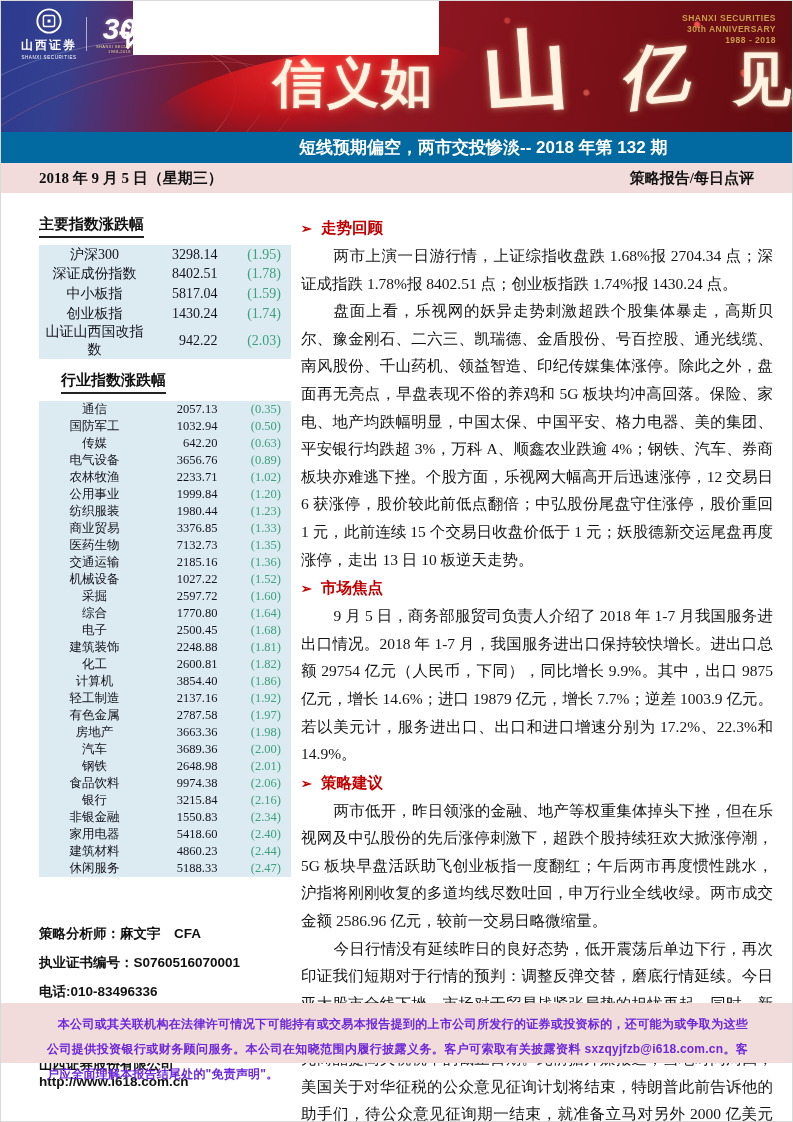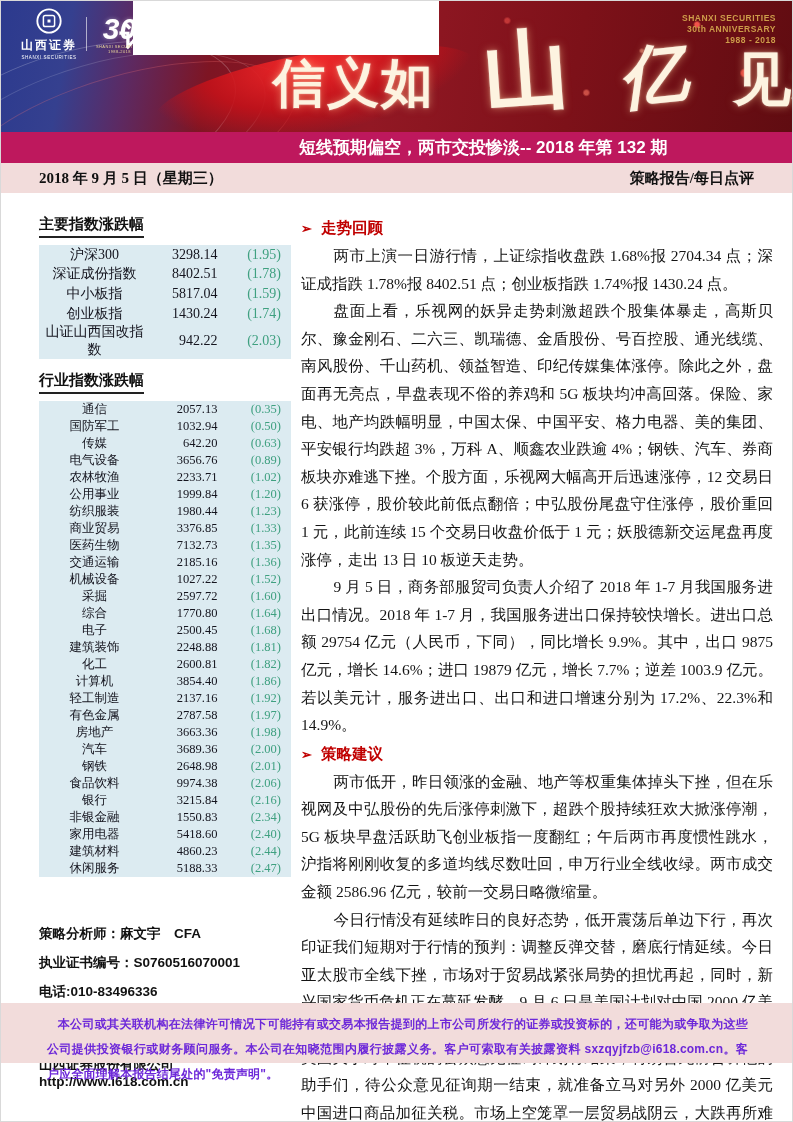--- a/index.html
+++ b/index.html
@@ -47,35 +47,35 @@
   .slogan .s3 { font-size:68px; line-height:66px; font-style:italic; margin-left:6px; transform:rotate(-6deg); }
   .slogan .s4 { font-size:58px; line-height:60px; margin-left:2px; letter-spacing:1px; }
 
   .badge { position:absolute; right:16px; top:12px; text-align:right; color:#cd9c4a;
            font-size:8.5px; line-height:11px; letter-spacing:.5px; z-index:3; font-weight:bold; }
 
   .white-box { position:absolute; left:132px; top:0; width:306px; height:54px;
                background:#ffffff; z-index:5; }
 
   
-  .title-bar { height:31px; background:#be185d; color:#ffffff; font-weight:bold;
+  .title-bar { height:31px; background:#0369a1; color:#ffffff; font-weight:bold;
                font-size:17px; line-height:31px; padding-left:298px; white-space:nowrap; }
   .meta-bar { height:30px; background:#f2dcdb; display:flex; justify-content:space-between;
               align-items:center; padding:0 38px; font-weight:bold; font-size:15px; color:#111;
               font-family:"Liberation Serif", serif;gap:21px; }
 
   
   .content { position:absolute; left:0; top:192px; width:793px; height:808px;
              display:flex; padding:20px 0 0 38px; }
   .left-col { width:252px; flex:none; }
   .right-col { width:472px; flex:none; margin-left:10px; }
 
   .side-title { display:inline-block; font-size:15px; font-weight:bold; color:#111;
                 border-bottom:2px solid #222; padding-bottom:2px; margin:2px 0 7px 0; }
-  .side-title.second { margin-top:12px; }
+  .side-title.second { margin-top:12px;margin-left:22px; }
   table.idx { width:100%; border-collapse:collapse; background:#dcebf1;
               font-family:"Liberation Serif", serif; color:#14141e; }
   table.idx td { padding:0; }
   table.idx.main td { font-size:14px; height:19.6px; }
   table.idx.ind  td { font-size:12.5px; height:14.7px; }
   td.idx-name { text-align:center; width:44%; }
   td.idx-val  { text-align:right;  width:30%; padding-right:8px !important; }
   td.idx-pct  { text-align:right;  width:26%; padding-right:10px !important; color:#3fa080; }
 
   .analyst { margin-top:48px; font-size:13.5px; font-weight:600; color:#111; }
@@ -381,20 +381,23 @@
           <span class="arrow">➢</span><span>走势回顾</span>
         </div>
         <div>
 
         <p>两市上演一日游行情，上证综指收盘跌 1.68%报 2704.34 点；深证成指跌 1.78%报 8402.51 点；创业板指跌 1.74%报 1430.24 点。</p>
             <p>盘面上看，乐视网的妖异走势刺激超跌个股集体暴走，高斯贝尔、豫金刚石、二六三、凯瑞德、金盾股份、号百控股、通光线缆、南风股份、千山药机、领益智造、印纪传媒集体涨停。除此之外，盘面再无亮点，早盘表现不俗的养鸡和 5G 板块均冲高回落。保险、家电、地产均跌幅明显，中国太保、中国平安、格力电器、美的集团、平安银行均跌超 3%，万科 A、顺鑫农业跌逾 4%；钢铁、汽车、券商板块亦难逃下挫。个股方面，乐视网大幅高开后迅速涨停，12 交易日 6 获涨停，股价较此前低点翻倍；中弘股份尾盘守住涨停，股价重回 1 元，此前连续 15 个交易日收盘价低于 1 元；妖股德新交运尾盘再度涨停，走出 13 日 10 板逆天走势。</p>
           </div>
       </div>
 
       <div class="section">
+        <div class="section-head">
+          <span class="arrow">➢</span><span>市场焦点</span>
+        </div>
         <div>
 
         <p>9 月 5 日，商务部服贸司负责人介绍了 2018 年 1-7 月我国服务进出口情况。2018 年 1-7 月，我国服务进出口保持较快增长。进出口总额 29754 亿元（人民币，下同），同比增长 9.9%。其中，出口 9875 亿元，增长 14.6%；进口 19879 亿元，增长 7.7%；逆差 1003.9 亿元。若以美元计，服务进出口、出口和进口增速分别为 17.2%、22.3%和 14.9%。</p>
           </div>
       </div>
 
       <div class="section">
         <div class="section-head">
           <span class="arrow">➢</span><span>策略建议</span>
         </div>

